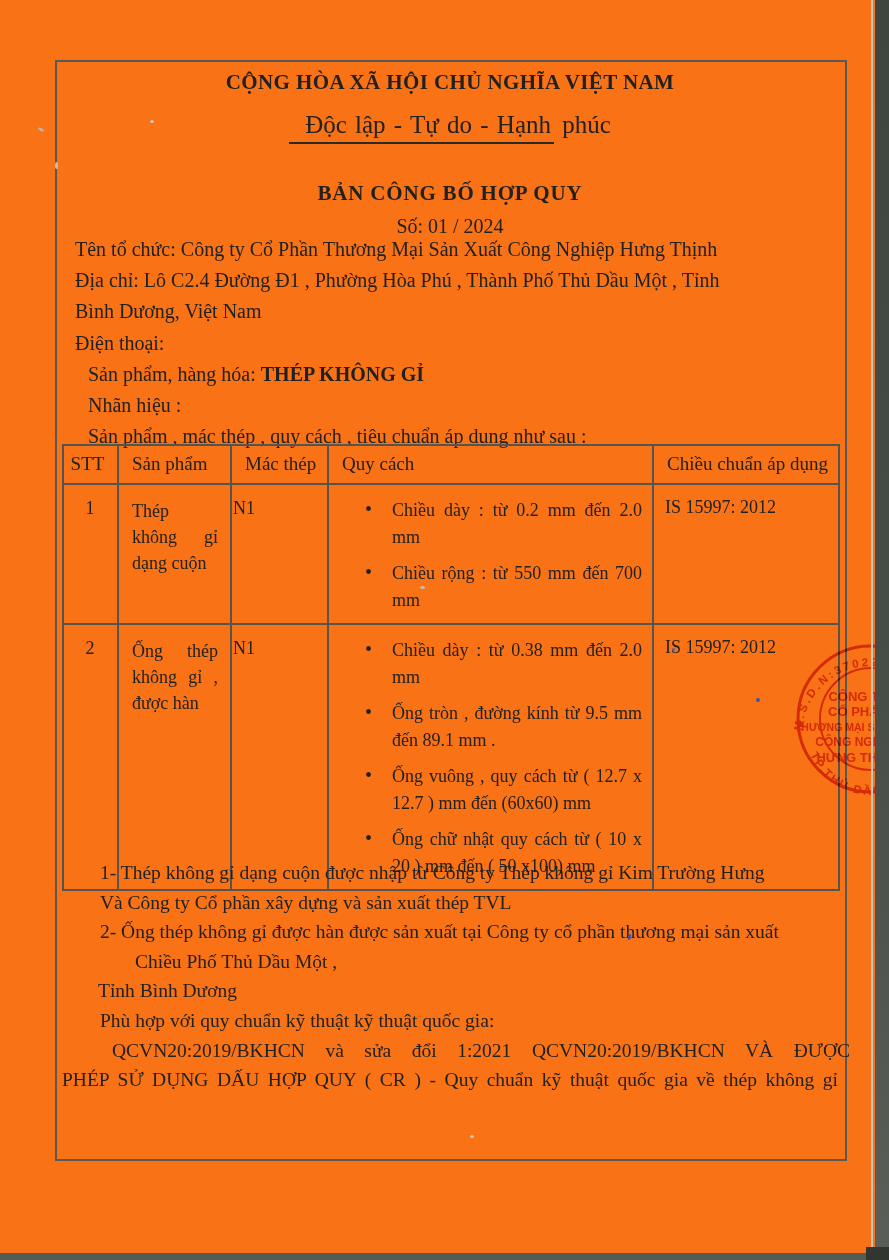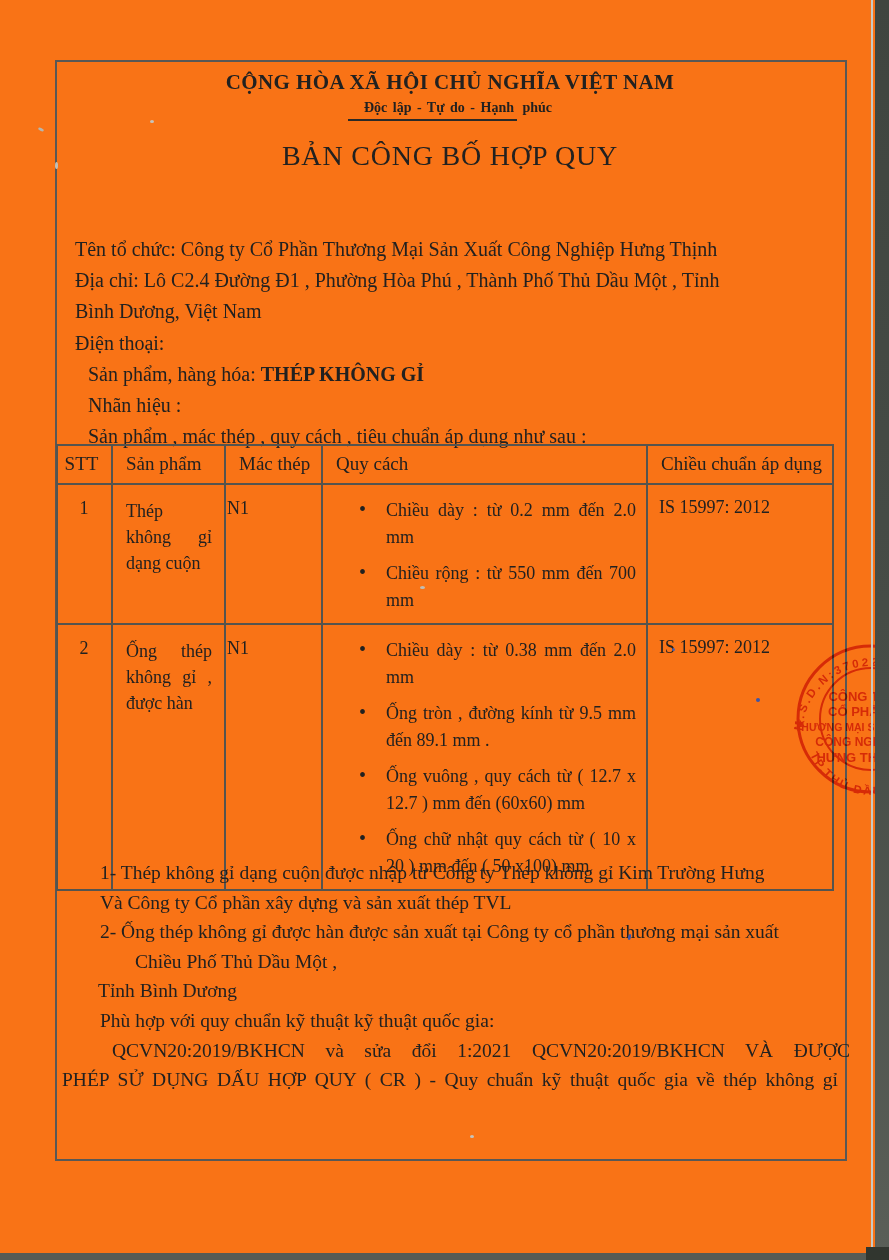--- a/index.html
+++ b/index.html
@@ -13,31 +13,31 @@
   
   .band-right { position:absolute; top:0; right:0; width:21px; height:1260px; background:linear-gradient(180deg,#3f453f 0%,#474d47 55%,#5a5f58 100%); z-index:9; }
   .band-right-line { position:absolute; top:0; right:23px; width:2px; height:1260px; background:#c8c8c2; z-index:9; }
   .band-bottom { position:absolute; left:0; bottom:0; width:889px; height:7px; background:#565b55; z-index:8; }
   .band-corner { position:absolute; right:0; bottom:0; width:30px; height:13px; background:#31362f; z-index:10; }
 
   .border-box { position:absolute; left:55px; top:60px; width:788px; height:1097px; border:2px solid #585856; z-index:1; }
 
   .header-block { position:absolute; left:55px; top:70px; width:790px; text-align:center; z-index:2; }
   .national-title { font-size:21px; font-weight:bold; letter-spacing:.4px; }
-  .motto-line { margin-top:5px; font-size:14px; font-weight:bold; word-spacing:2px; }
+  .motto-line { margin-top:16px; font-size:25px; font-weight:normal; word-spacing:2px; }
   .motto-underlined { display:inline-block; border-bottom:2.5px solid #2a2a28; padding:0 3px 3px 16px; }
-  .doc-title { margin-top:19px; font-size:28px; font-weight:normal; letter-spacing:.8px; }
+  .doc-title { margin-top:37px; font-size:21px; font-weight:bold; letter-spacing:.8px; }
   .doc-number { margin-top:9px; font-size:20px; }
 
   .info-block { position:absolute; left:75px; top:234px; width:752px; font-size:20px; line-height:31.2px; z-index:2; }
   .info-line { white-space:nowrap; }
   .info-indent { margin-left:13px; }
   .bold { font-weight:bold; }
 
-  table.spec { position:absolute; left:56px; top:444px; width:776px; border-collapse:collapse; table-layout:fixed; font-size:18px; z-index:2; }
+  table.spec { position:absolute; left:62px; top:444px; width:776px; border-collapse:collapse; table-layout:fixed; font-size:18px; z-index:2; }
   table.spec th, table.spec td { border:2px solid #55544f; font-weight:normal; vertical-align:top; }
   table.spec th { vertical-align:middle; font-size:19px; text-align:left; padding:4px 6px 6px 13px; }
   table.spec th.c-stt, td.c-stt { text-align:center; padding-left:0; }
   td.c-stt { padding-top:13px; }
   td.c-sp { padding:13px 12px 0 13px; text-align:justify; line-height:26px; }
   th.c-mt { padding-left:13px; }
   td.c-mt { padding-top:13px; }
   td.c-qc { padding:12px 10px 0 29px; line-height:27px; }
   td.c-tc { padding:12px 6px 0 11px; }
   .bullet { position:relative; padding-left:34px; margin-bottom:9px; text-align:justify; }
@@ -71,20 +71,21 @@
 <body>
 
 <div class="page">
 
   <div class="border-box"></div>
 
   <div class="header-block">
     <div class="national-title">CỘNG HÒA XÃ HỘI CHỦ NGHĨA VIỆT NAM</div>
     <div class="motto-line"><span class="motto-underlined">Độc lập - Tự do - Hạnh</span><span> phúc</span></div>
     <div class="doc-title">BẢN CÔNG BỐ HỢP QUY</div>
+    <div class="doc-number">Số: 01 / 2024</div>
   </div>
 
   <div class="info-block">
     <div class="info-line">Tên tổ chức: Công ty Cổ Phần Thương Mại Sản Xuất Công Nghiệp Hưng Thịnh</div>
     <div class="info-line">Địa chỉ: Lô C2.4 Đường Đ1 , Phường Hòa Phú , Thành Phố Thủ Dầu Một , Tỉnh</div>
     <div class="info-line">Bình Dương, Việt Nam</div>
     <div class="info-line">Điện thoại:</div>
     <div class="info-line info-indent"><span>Sản phẩm, hàng hóa: </span><span class="bold">THÉP KHÔNG GỈ</span></div>
     <div class="info-line info-indent">Nhãn hiệu :</div>
     <div class="info-line info-indent">Sản phẩm , mác thép , quy cách , tiêu chuẩn áp dụng như sau :</div>

